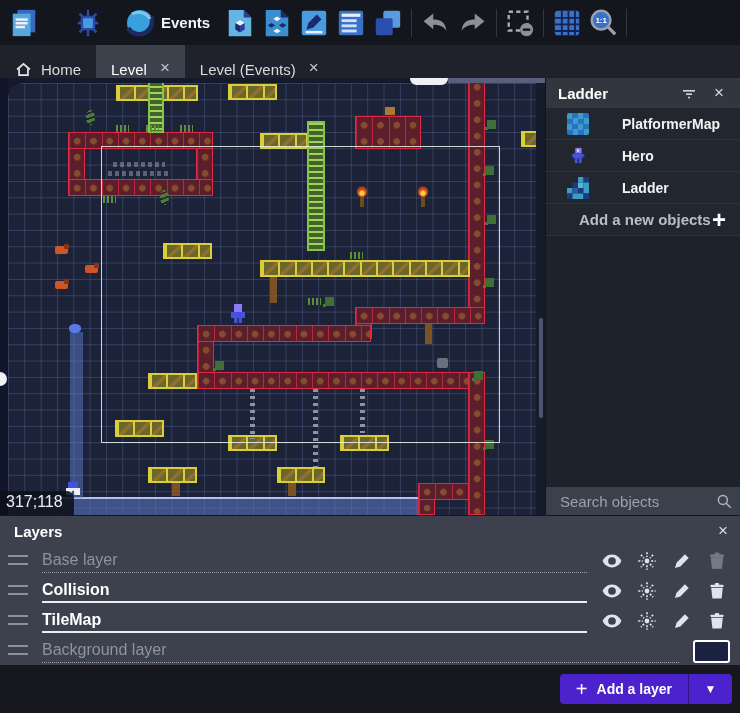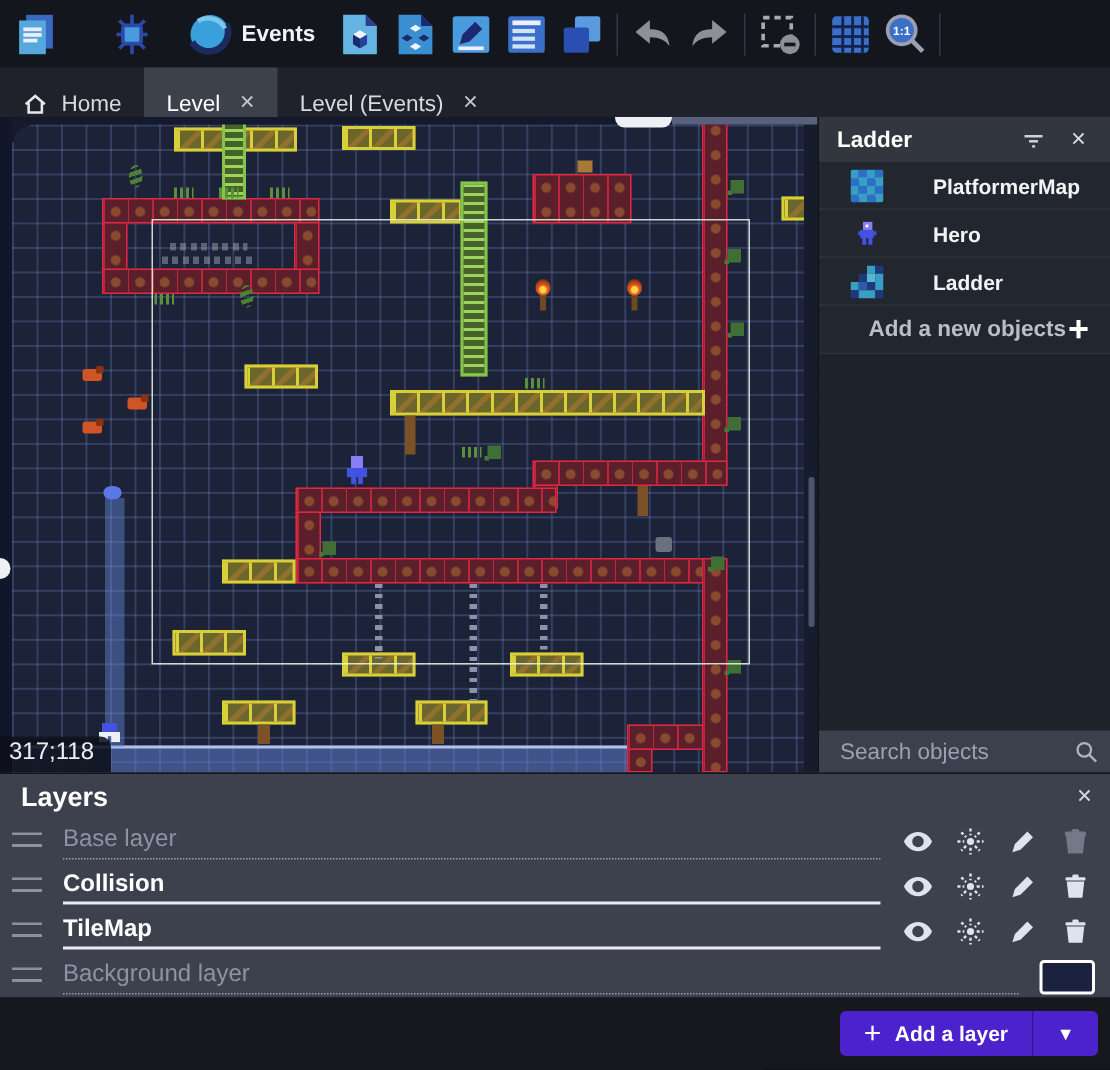--- a/index.html
+++ b/index.html
@@ -89,21 +89,21 @@
   .addrow{height:32px;display:flex;align-items:center;background:#22262f;border-bottom:1px solid #2e323c;padding:0 14px 0 33px;cursor:pointer;}
   .addrow .alabel{font-size:15px;font-weight:600;color:#b9bfc9;flex:1;}
   .addrow .plus{font-size:24px;font-weight:700;color:#fff;line-height:20px;}
   .objsearch{position:absolute;left:0;bottom:0;width:195px;height:28px;background:#3a404c;display:flex;align-items:center;padding:0 8px 0 12px;}
   .objsearch input{flex:1;background:transparent;border:none;outline:none;color:#dfe2ea;font-size:15px;width:120px;}
   .objsearch input::placeholder{color:#9aa1b0;opacity:1;}
 
   
   .layers{position:absolute;left:0;top:515px;width:740px;height:150px;background:#3c414d;border-top:1px solid #14161d;}
   .lhead{height:30px;display:flex;align-items:center;padding:0 12px 0 14px;}
-  .lhead .title{font-size:18px;font-weight:700;color:#fff;flex:1;}
+  .lhead .title{font-size:15px;font-weight:700;color:#fff;flex:1;}
   .lhead .close{font-size:17px;color:#d8dbe4;cursor:pointer;}
   .lrow{height:30px;display:flex;align-items:center;padding:0 10px 0 8px;}
   .handle{width:20px;height:12px;flex:none;margin-right:14px;cursor:grab;
     background:linear-gradient(180deg,#8a90a0 0 2px,transparent 2px 8px,#8a90a0 8px 10px,transparent 10px);}
   .lname{flex:1;font-size:16px;height:24px;line-height:22px;margin-right:14px;}
   .lrow.active .lname{color:#fff;font-weight:700;border-bottom:2px solid #e9ecf4;}
   .lrow.inactive .lname{color:#8d93a3;border-bottom:1px dotted #9aa0b0;}
   .licons{display:flex;align-items:center;gap:13px;flex:none;padding-right:2px;}
   .licon{width:22px;height:22px;display:flex;align-items:center;justify-content:center;cursor:pointer;}
   .licon.dim svg *{fill:#737988 !important;stroke:#737988 !important;}

